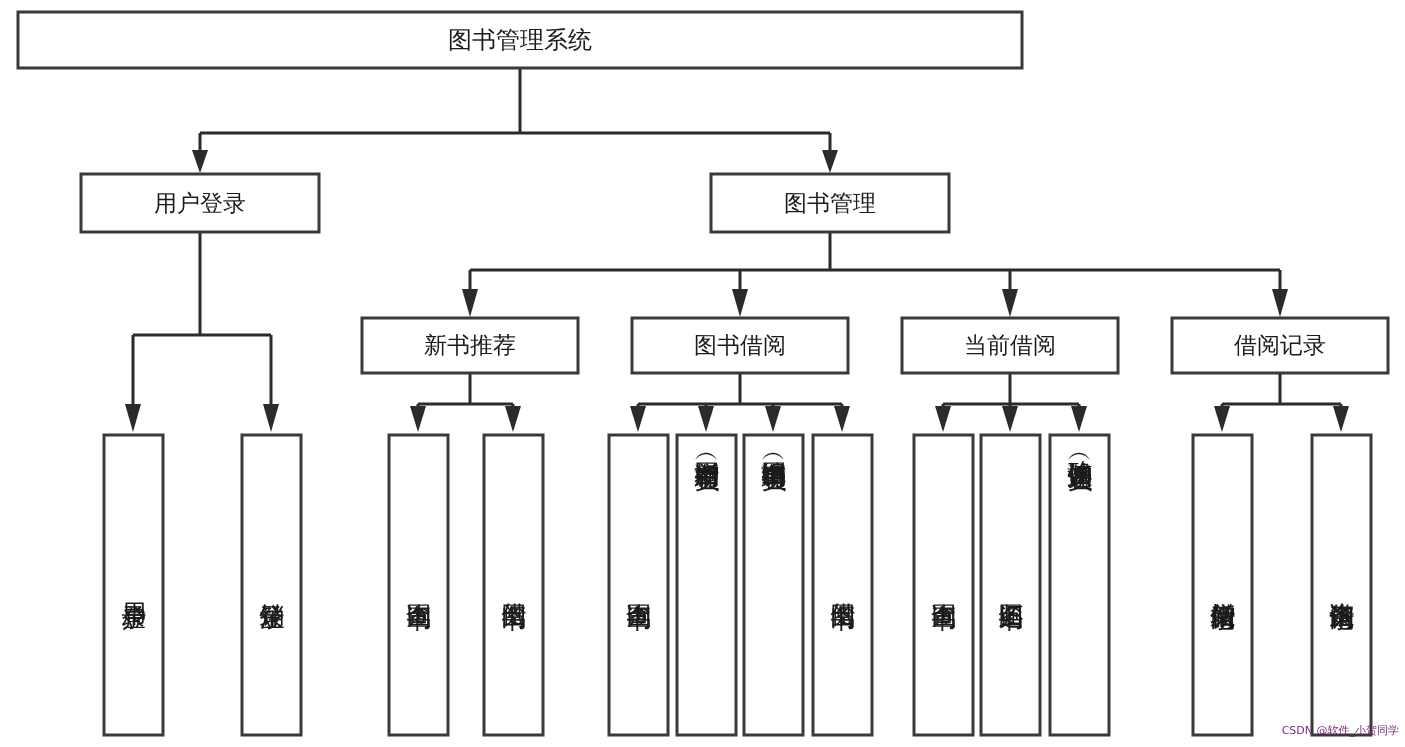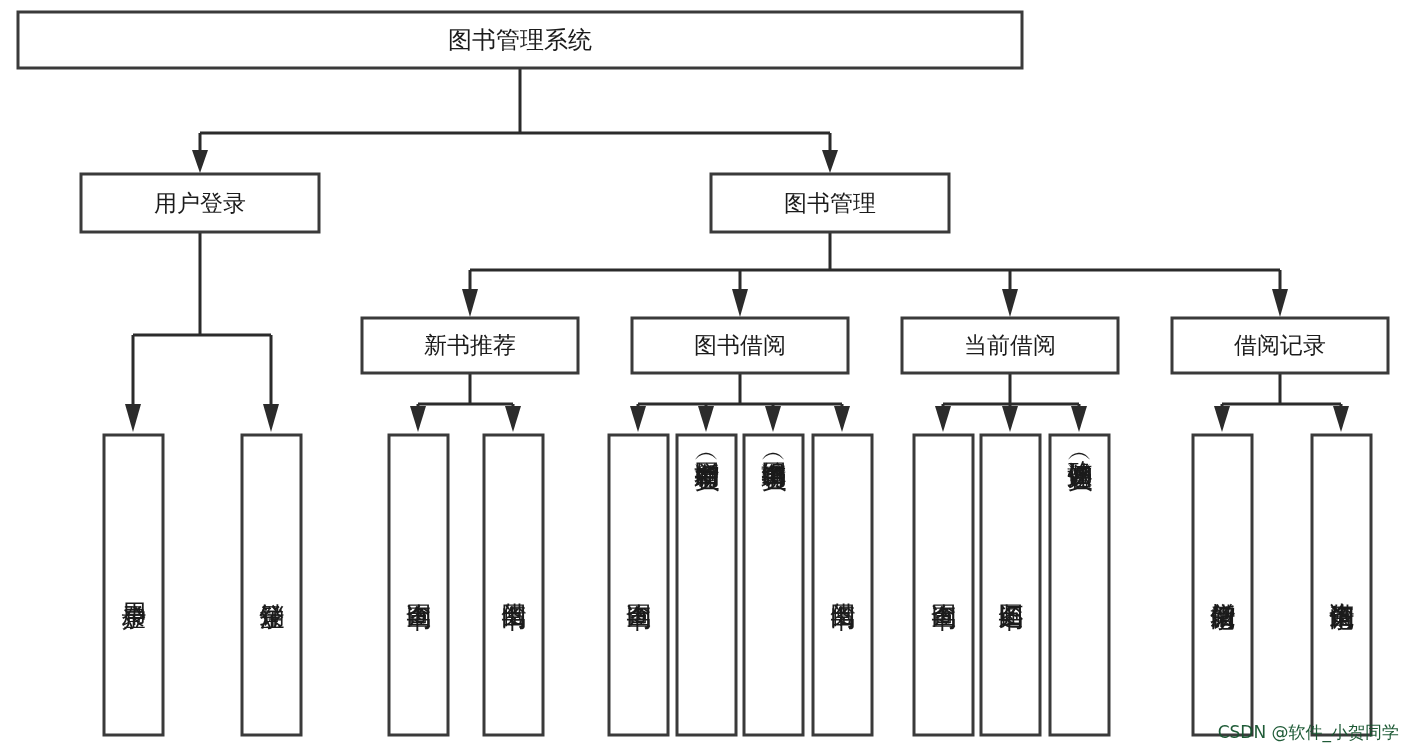--- a/index.html
+++ b/index.html
@@ -11,23 +11,23 @@
   .conn{stroke:#2b2b2b;stroke-width:3;fill:none;}
   .arrow-head{fill:#2b2b2b;stroke:none;}
   .node-label-h{font-family:"DejaVu Sans","Liberation Sans",sans-serif;
       font-size:23px;fill:#1b1b1b;text-anchor:middle;dominant-baseline:middle;}
   .node-label-root{font-size:24px;}
   .vlabel{position:absolute;display:flex;align-items:center;justify-content:center;
       writing-mode:vertical-rl;text-orientation:upright;
       font-family:"DejaVu Sans","Liberation Sans",sans-serif;
       font-size:25px;line-height:1.04;color:#1b1b1b;letter-spacing:1px;
       white-space:nowrap;pointer-events:none;}
-  #watermark{position:absolute;right:6px;bottom:3px;
+  #watermark{position:absolute;right:6px;bottom:9px;
       font-family:"DejaVu Sans","Liberation Sans",sans-serif;
-      font-size:17px;color:#14532d;opacity:.95;white-space:nowrap;}
+      font-size:11px;color:#701a75;opacity:.95;white-space:nowrap;}
 </style>
 </head>
 <body>
 
 <div id="stage">
 
   <svg id="diagram" viewBox="0 0 1405 747">
 
     <g>
       <path class="conn" d="M520 68 L520 133 M200 133 L830 133 M200 133 L200 152 M830 133 L830 152"></path>

